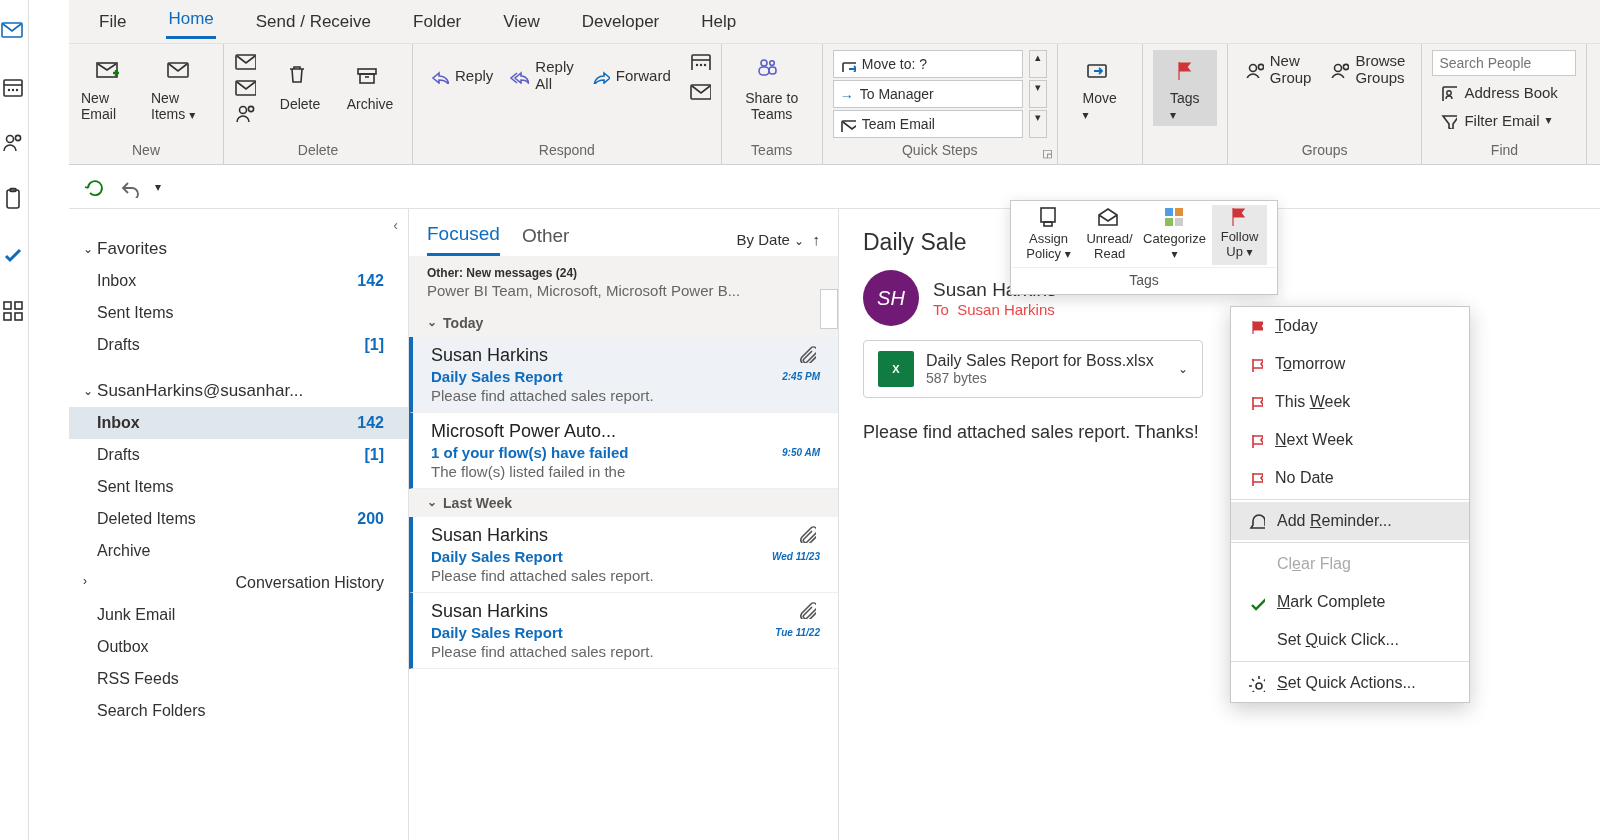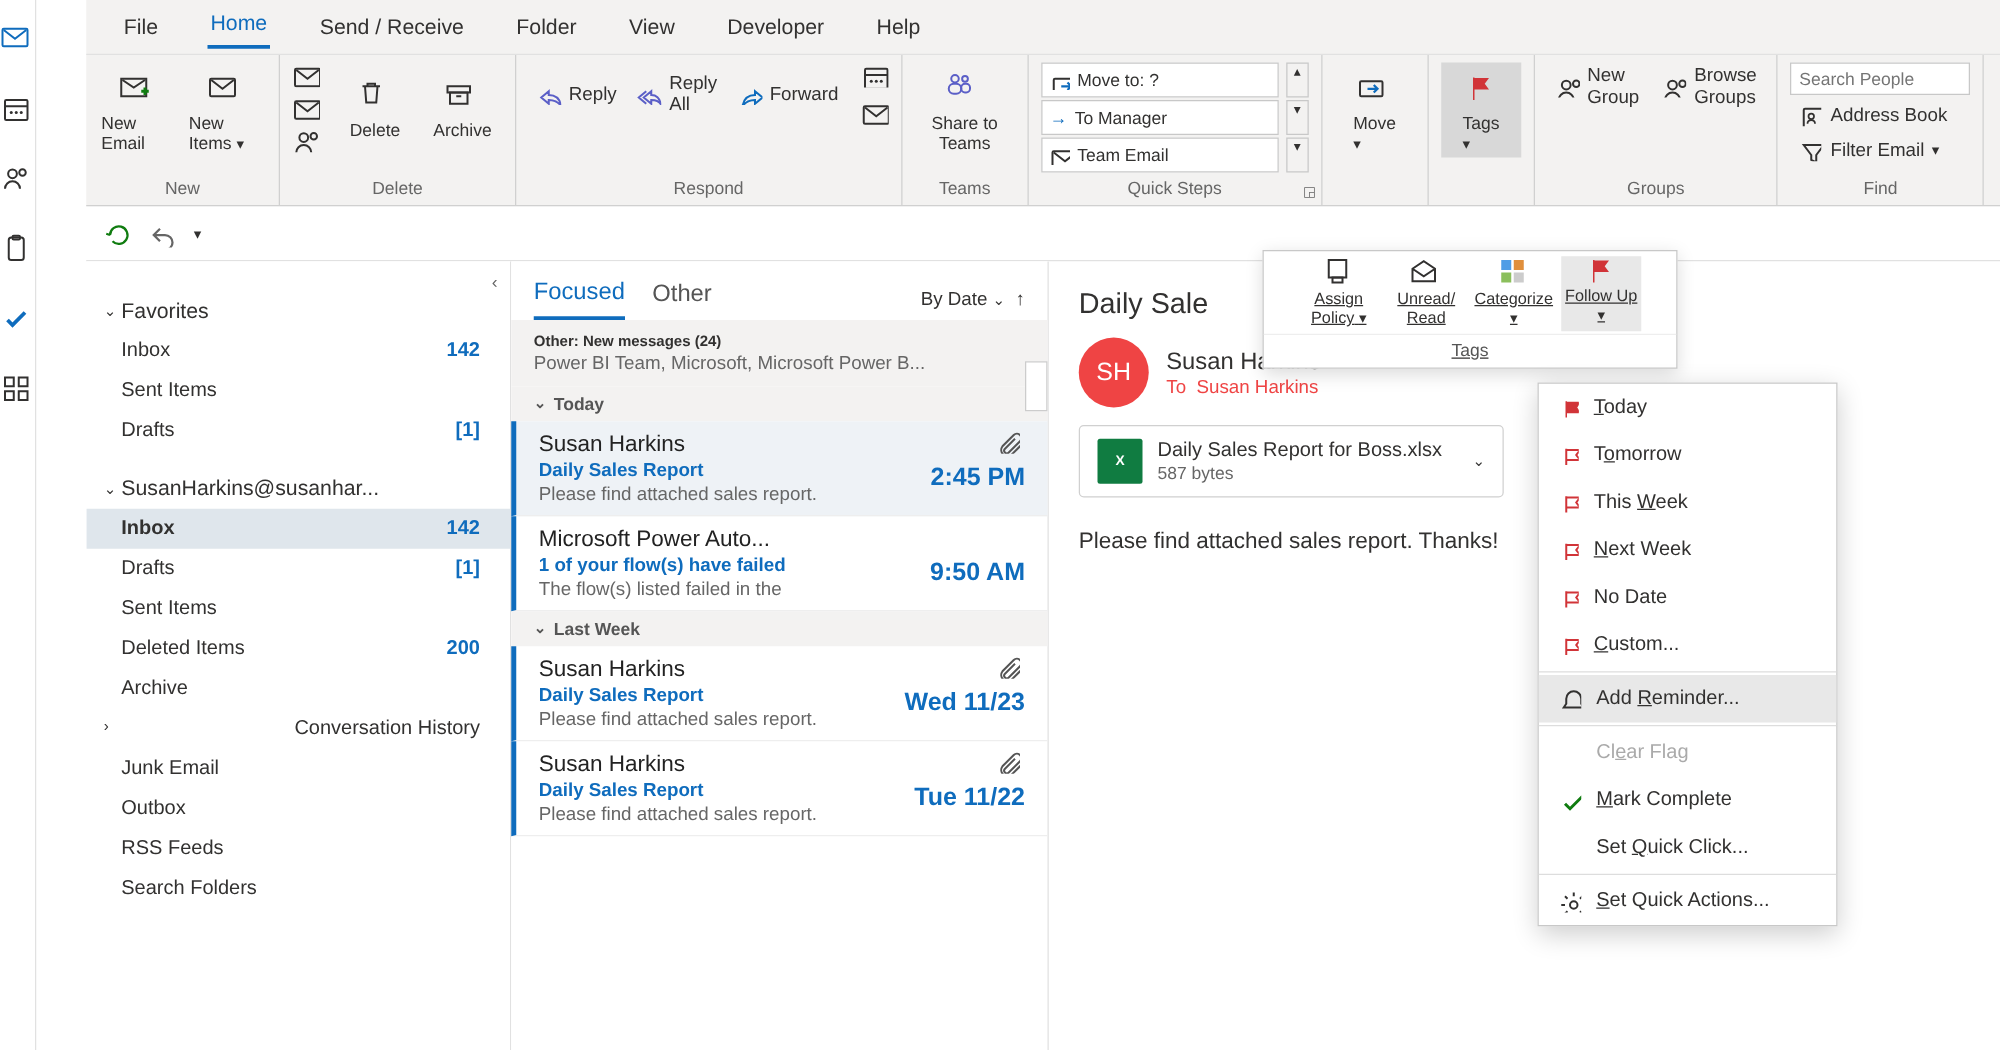--- a/index.html
+++ b/index.html
@@ -42,30 +42,30 @@
 .other-banner { background:#f3f2f1; padding:10px 18px; }
 .other-banner .t1 { font-weight:600; font-size:12px; }
 .other-banner .t2 { font-size:15px; color:#666; margin-top:2px; }
 .dhdr { background:#f3f2f1; padding:6px 18px; font-size:14px; font-weight:600; color:#555; display:flex; gap:6px; }
 .msg { padding:8px 18px; border-bottom:1px solid #eee; cursor:pointer; position:relative; }
 .msg.sel { background:#eef2f6; }
 .msg.unread { border-left:4px solid #0f6cbd; }
 .msg .from { font-size:18px; color:#222; }
 .msg .subj { font-size:15px; color:#0f6cbd; font-weight:600; margin-top:2px; }
 .msg .prev { font-size:15px; color:#666; margin-top:2px; }
-.msg .time { position:absolute; right:18px; top:34px; font-size:20px; color:#0f6cbd; font-weight:600; }
+.msg .time { position:absolute; right:18px; top:34px; font-size:10px; color:#0f6cbd; font-weight:600;font-style:italic; }
 .msg .clip { position:absolute; right:22px; top:8px; color:#555; }
 .scrollhint { position:absolute; right:0; top:80px; width:18px; height:40px; border:1px solid #ccc; background:#fff; }
 .reading { flex:1; padding:20px 24px; font-size:16px; position:relative; }
 .reading h1 { font-size:23px; font-weight:400; margin-bottom:14px; }
 .hdrrow { display:flex; gap:14px; align-items:center; margin-bottom:14px; }
-.avatar { width:56px; height:56px; border-radius:50%; background:#ef4444; color:#fff; display:flex; align-items:center; justify-content:center; font-size:20px; }
+.avatar { width:56px; height:56px; border-radius:50%; background:#701a75; color:#fff; display:flex; align-items:center; justify-content:center; font-size:20px;font-style:italic; }
 .attach { border:1px solid #d0d0d0; border-radius:4px; width:340px; padding:10px 14px; display:flex; align-items:center; gap:12px; margin-bottom:24px; }
 .attach .xls { width:36px; height:36px; background:#107c41; color:#fff; display:flex; align-items:center; justify-content:center; font-size:11px; font-weight:700; border-radius:2px; }
-.tags-popup { position:absolute; left:1010px; top:200px; width:332px; background:#fff; border:1px solid #c8c8c8; box-shadow:0 4px 14px rgba(0,0,0,.15); z-index:50;text-decoration:underline; }
+.tags-popup { position:absolute; left:1010px; top:200px; width:268px; background:#fff; border:1px solid #c8c8c8; box-shadow:0 4px 14px rgba(0,0,0,.15); z-index:50; }
 .tags-popup .trow { display:flex; gap:6px; padding:4px 10px 0 10px; justify-content:center; }
 .tags-popup .tbig { display:flex; flex-direction:column; align-items:center; width:64px; font-size:13px; text-align:center; padding-bottom:4px; cursor:pointer; }
 .tags-popup .tbig.pressed { background:#e8e8e8; }
 .tags-popup .grp { text-align:center; font-size:14px; color:#555; padding:4px 0 6px 0; border-top:1px solid #eee; margin-top:2px; }
 .fu-menu { position:absolute; left:1230px; top:306px; width:240px; background:#fff; border:1px solid #c8c8c8; box-shadow:0 6px 20px rgba(0,0,0,.2); z-index:60; font-size:16px; }
 .fu-item { display:flex; align-items:center; gap:12px; padding:10px 16px; cursor:pointer; }
 .fu-item.hover { background:#e8e8e8; }
 .fu-item.disabled { color:#aaa; }
 .fu-sep { height:1px; background:#ddd; margin:2px 0; }
 .flag { width:16px; height:16px; }
@@ -699,26 +699,20 @@
         <use href="#i-flag-o"></use>
       </svg>
       <span><span class="uline">N</span>ext Week</span>
     </div>
   <div class="fu-item">
       <svg class="flag" width="18" height="18">
         <use href="#i-flag-o"></use>
       </svg>
       <span>No Date</span>
     </div>
-  <div class="fu-item">
-      <svg class="flag" width="18" height="18">
-        <use href="#i-flag-o"></use>
-      </svg>
-      <span><span class="uline">C</span>ustom...</span>
-    </div>
   <div class="fu-sep"></div>
   <div class="fu-item hover">
       <svg width="18" height="18">
         <use href="#i-bell"></use>
       </svg>
       <span>Add <span class="uline">R</span>eminder...</span>
     </div>
   <div class="fu-sep"></div>
   <div class="fu-item disabled">
       <span style="width:18px"></span>

